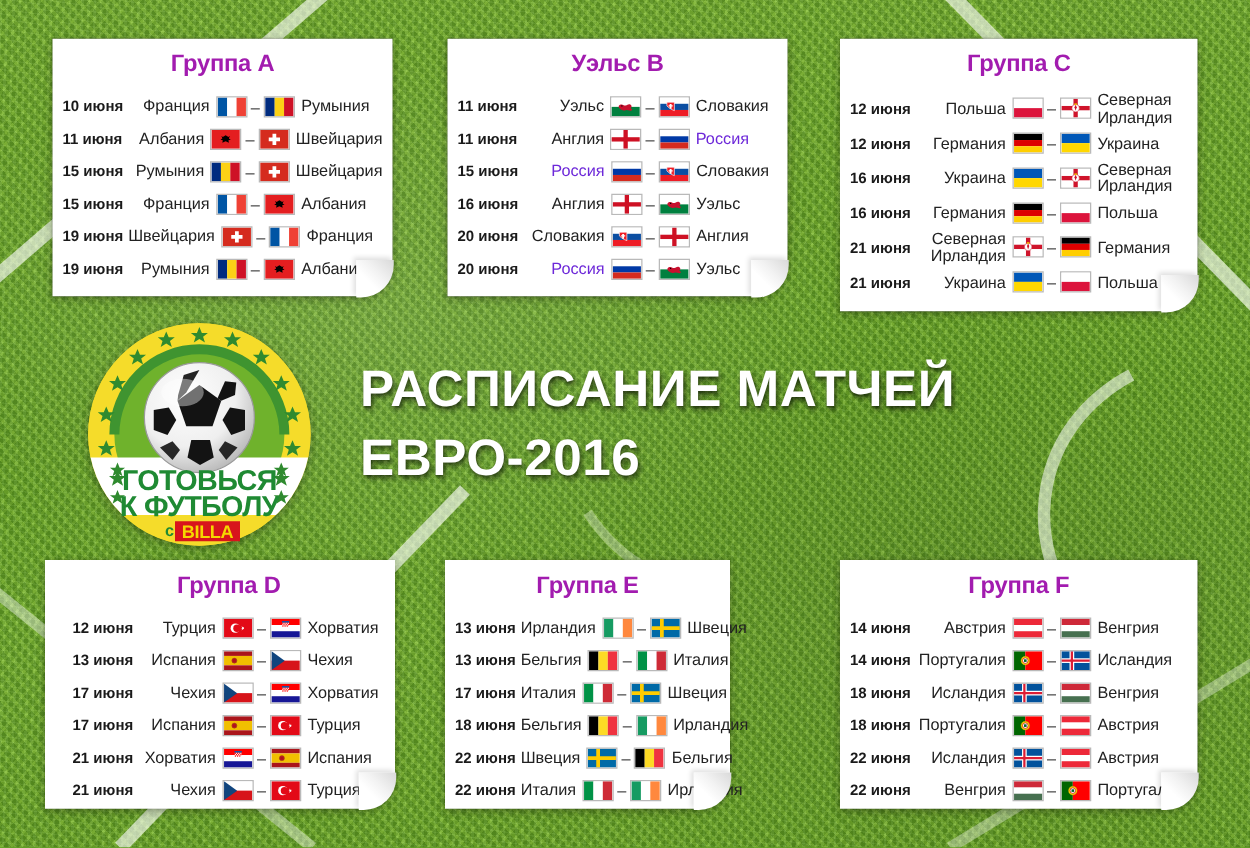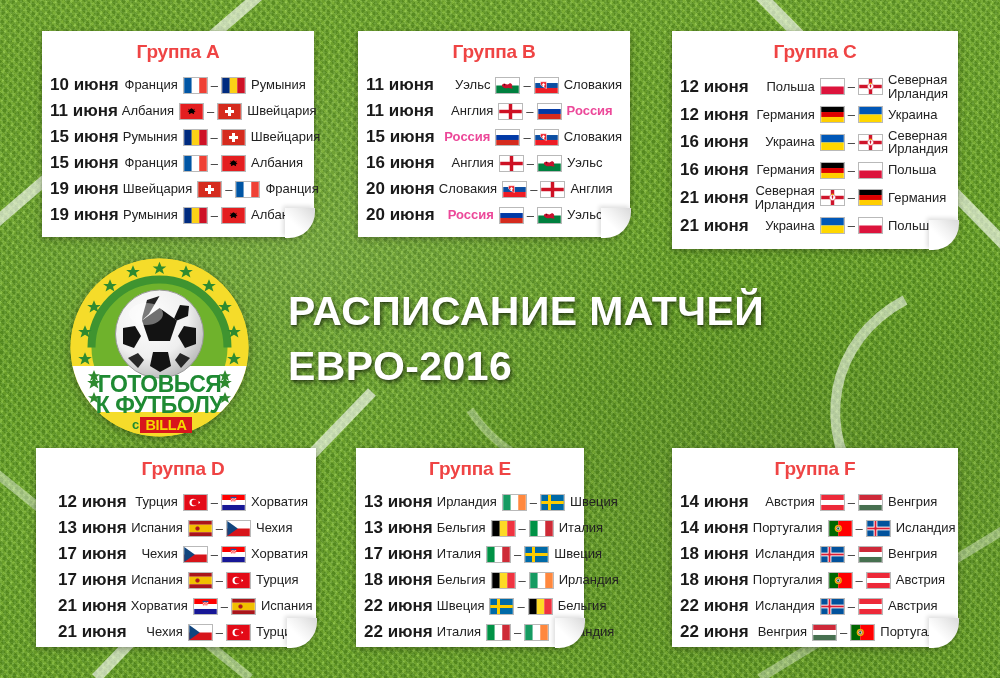--- a/index.html
+++ b/index.html
@@ -46,34 +46,34 @@
     width: 30px; height: 30px;
     background: linear-gradient(225deg, #d9d9d9 0%, #f2f2f2 38%, #ffffff 62%);
     border-radius: 0 0 26px 0;
     box-shadow: -2px -2px 4px rgba(0,0,0,0.13);
   }
 
   .card-title {
     text-align: center;
     font-size: 19px;
     font-weight: bold;
-    color: #ef4444;
+    color: #a21caf;
     letter-spacing: -0.2px;
     margin-bottom: 9px;
   }
 
   
   .match-row {
     display: flex;
     align-items: center;
     min-height: 26px;
     padding: 1px 0;
   }
   .m-date {
-    font-size: 17px;
+    font-size: 12px;
     font-weight: bold;
     color: #1a1a1a;
     white-space: nowrap;
     flex: 0 0 auto;
     padding-right: 4px;
   }
   .m-home {
     flex: 1 1 0;
     text-align: right;
     font-size: 13px;
@@ -82,21 +82,21 @@
     padding-right: 5px;
   }
   .m-away {
     flex: 1 1 0;
     text-align: left;
     font-size: 13px;
     color: #222;
     line-height: 1.06;
     padding-left: 5px;
   }
-  .m-home.hl, .m-away.hl { font-weight: bold; color: #ec4899; }
+  .m-home.hl, .m-away.hl { font-weight: normal; color: #6d28d9; }
   .m-dash {
     flex: 0 0 auto;
     font-size: 13px;
     color: #333;
     padding: 0 3px;
   }
   .flag {
     flex: 0 0 auto;
     width: 25px; height: 17px;
     display: block;
@@ -264,21 +264,21 @@
             <rect width="30" height="20" fill="#e41e20"></rect>
             <path d="M15 5.5 L12 7.5 L10.5 6 L11.5 9 L9.5 10.5 L12 11 L11.5 13.5 L15 12 L18.5 13.5 L18 11 L20.5 10.5 L18.5 9 L19.5 6 L18 7.5 Z" fill="#000"></path>
           </svg>
         </span>
         <div class="m-away">Албания</div>
       </div>
     </div>
 </div>
 
 <div class="card" style="left:358px; top:31px; width:272px; height:206px;">
-  <div class="card-title">Группа B</div>
+  <div class="card-title">Уэльс B</div>
   <div>
       <div class="match-row">
         <div class="m-date">11 июня</div>
         <div class="m-home">Уэльс</div>
         <span class="flag">
           <svg viewBox="0 0 30 20">
             <rect width="30" height="10" fill="#fff"></rect>
             <rect y="10" width="30" height="10" fill="#00803f"></rect>
             <path d="M9 12 C7 11 7 8 10 7.5 C12 7 13 9 15 8.5 C17 8 18 6.5 20 7.5 C22 8.5 21.5 11 20 11.5 C22 12 22.5 13.5 21 14 C19 14.5 17 13 15 13.5 C13 14 11 14 9 12 Z" fill="#c8102e"></path>
             <circle cx="11" cy="9" r="0.7" fill="#000"></circle>

